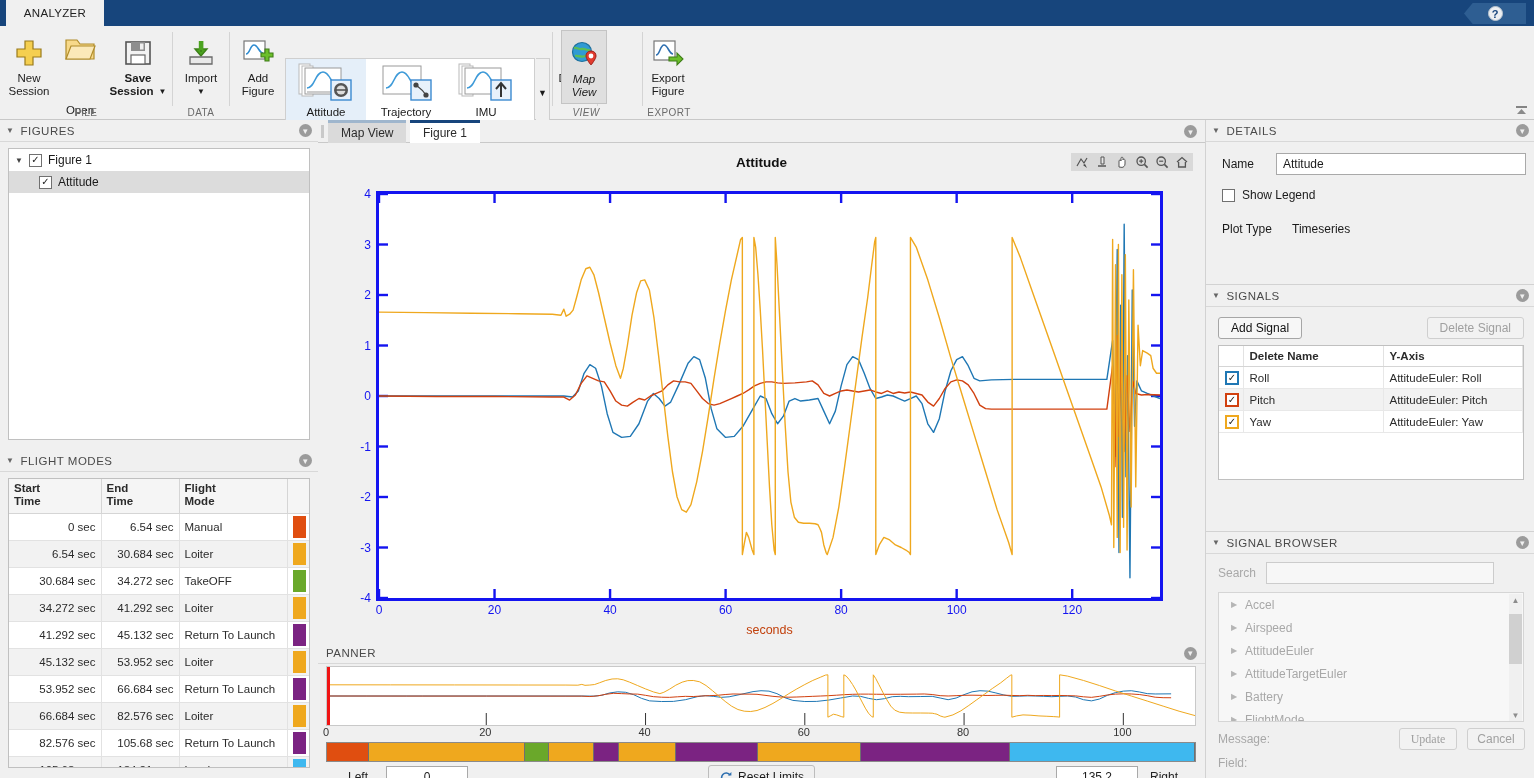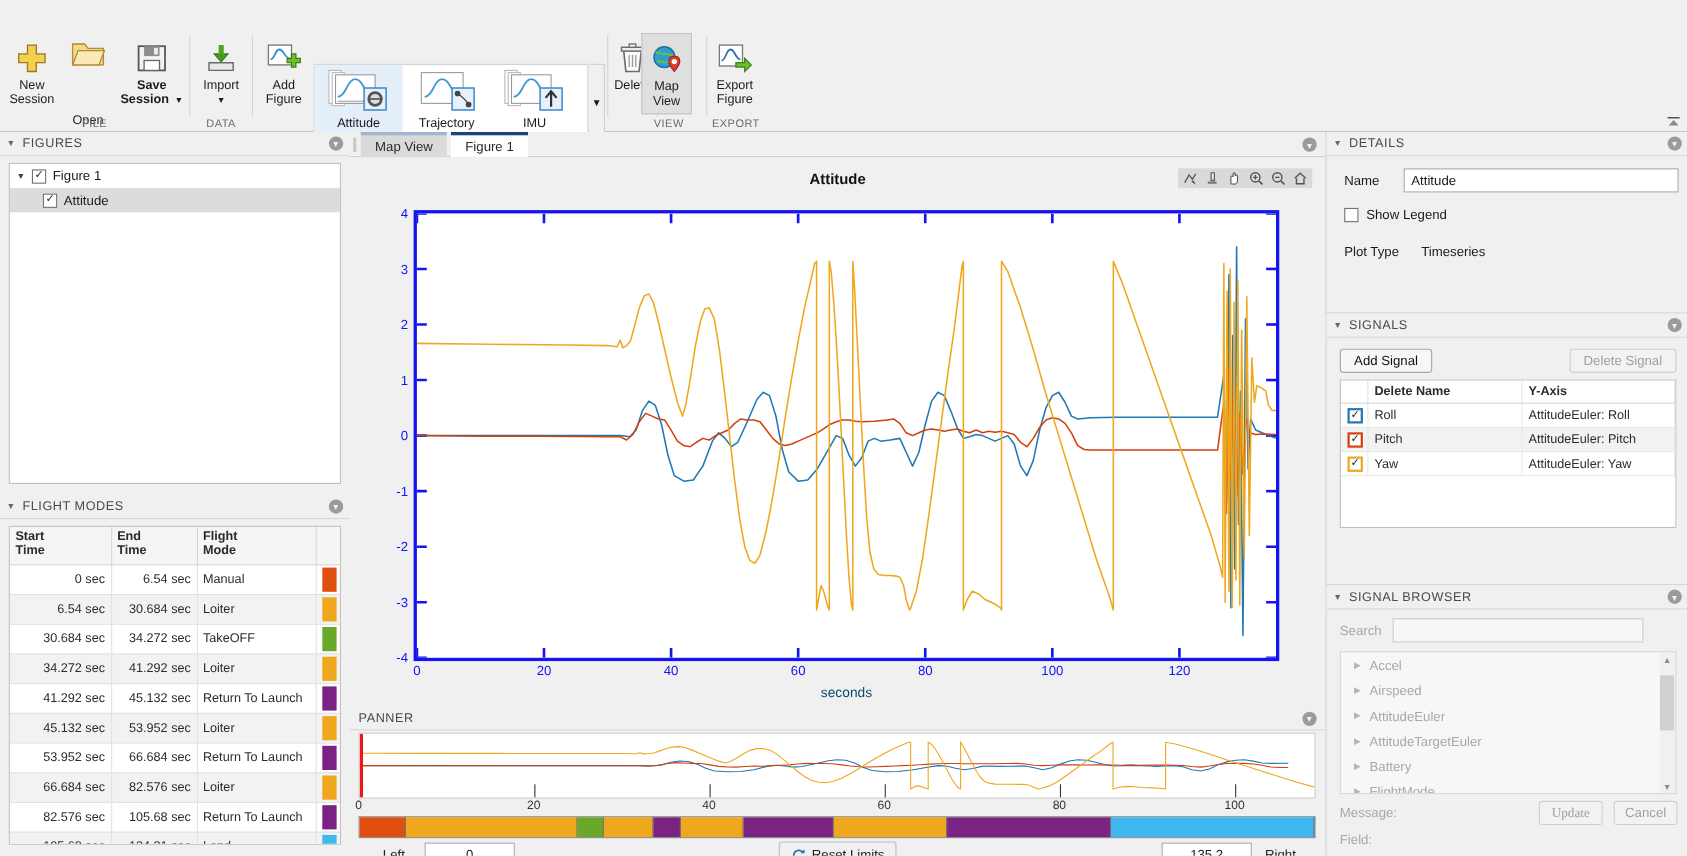--- a/index.html
+++ b/index.html
@@ -166,21 +166,21 @@
   .ylab {
     position:absolute; right:100%; margin-right:8px; transform:translateY(-50%);
     font-size:12px; color:#1414f0; white-space:nowrap;
   }
   .xlab {
     position:absolute; top:100%; margin-top:5px; transform:translateX(-50%);
     font-size:12px; color:#1414f0;
   }
   .xaxis-title {
     position:absolute; left:58px; top:480px; width:787px; text-align:center;
-    font-size:12.5px; color:#0c4a6e;
+    font-size:12.5px; color:#c2410c;
   }
 
   
   .panner { position:absolute; left:0; top:523px; width:887px; height:135px; background:#f0f0f0; }
   .panner-head {
     height:21px; border-bottom:1px solid #d8d8d8; display:flex; align-items:center;
     padding:0 8px; font-size:11.5px; color:#4a4a4a; letter-spacing:.5px;
   }
   .panner-plot {
     position:absolute; left:8px; top:23px; width:870px; height:60px;
@@ -257,20 +257,26 @@
   .tscroll { position:absolute; right:1px; top:1px; width:13px; height:128px; background:#f0f0f0; }
   .tthumb { position:absolute; left:0; top:20px; width:13px; height:50px; background:#d0d0d0; }
   .tsb-arrow { position:absolute; left:0; width:13px; height:13px; display:flex; align-items:center; justify-content:center; font-size:8px; color:#8c8c8c; }
   .msg-row { position:absolute; left:12px; font-size:12px; color:#a8a8a8; }
 </style>
 </head>
 <body>
 
 <div class="app">
 
+  <div class="titlebar">
+    <div class="tab-analyzer">ANALYZER</div>
+    <div class="help-banner">
+      <div class="help-circle">?</div>
+    </div>
+  </div>
 
   <div class="ribbon">
 
     <div class="rgroup" style="left:0;width:172px;">
       <div class="bigbtn" style="left:2px;">
         <div class="ico">
           <svg width="32" height="32" viewBox="0 0 32 32">
             <path d="M12 4 H20 V12 H28 V20 H20 V28 H12 V20 H4 V12 H12 Z" fill="#f5cf50" stroke="#9a7b1b" stroke-width="1.2"></path>
           </svg>
         </div>
@@ -388,21 +394,21 @@
             <path d="M11 12 V23 M14 12 V23 M17 12 V23" stroke="#9a9a9a" stroke-width="1.2"></path>
             <rect x="4" y="5" width="20" height="3.4" fill="#efefef" stroke="#6b6b6b" stroke-width="1.3"></rect>
             <rect x="11" y="2" width="6" height="3" fill="#efefef" stroke="#6b6b6b" stroke-width="1.2"></rect>
           </svg>
         </div>
         <div class="lbl">Delete</div>
       </div>
     </div>
     <div class="rsep" style="left:597px;"></div>
 
-    <div class="rgroup" style="left:586px;width:44px;">
+    <div class="rgroup" style="left:564px;width:44px;font-style:italic;">
       <div class="bigbtn on" style="left:-3px;width:46px;">
         <div class="ico">
           <svg width="30" height="28" viewBox="0 0 30 28">
             <circle cx="13" cy="12" r="9.5" fill="#2f9ad4" stroke="#1d6f9c" stroke-width="1.2"></circle>
             <path d="M5 8 C8 7 10 10 13 9 C16 8 18 11 21 10" fill="none" stroke="#5bbd58" stroke-width="2.4"></path>
             <path d="M6 16 C9 15 12 18 16 16 C18 15 20 16 21 15" fill="none" stroke="#5bbd58" stroke-width="2.4"></path>
             <path d="M22 11 C25.5 11 27 13.5 27 16 C27 19 22 25 22 25 C22 25 17 19 17 16 C17 13.5 18.5 11 22 11 Z" fill="#e23b2e" stroke="#9c2018" stroke-width="1"></path>
             <circle cx="22" cy="16" r="2.4" fill="#fff"></circle>
           </svg>
         </div>

